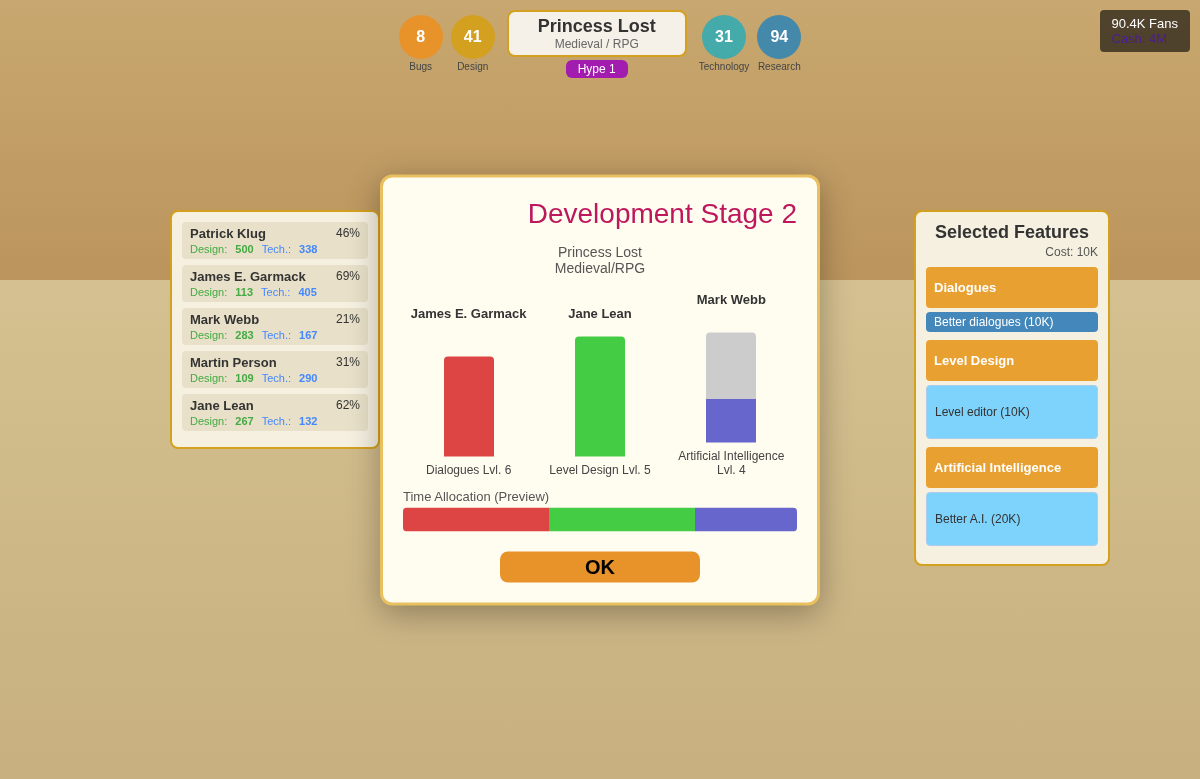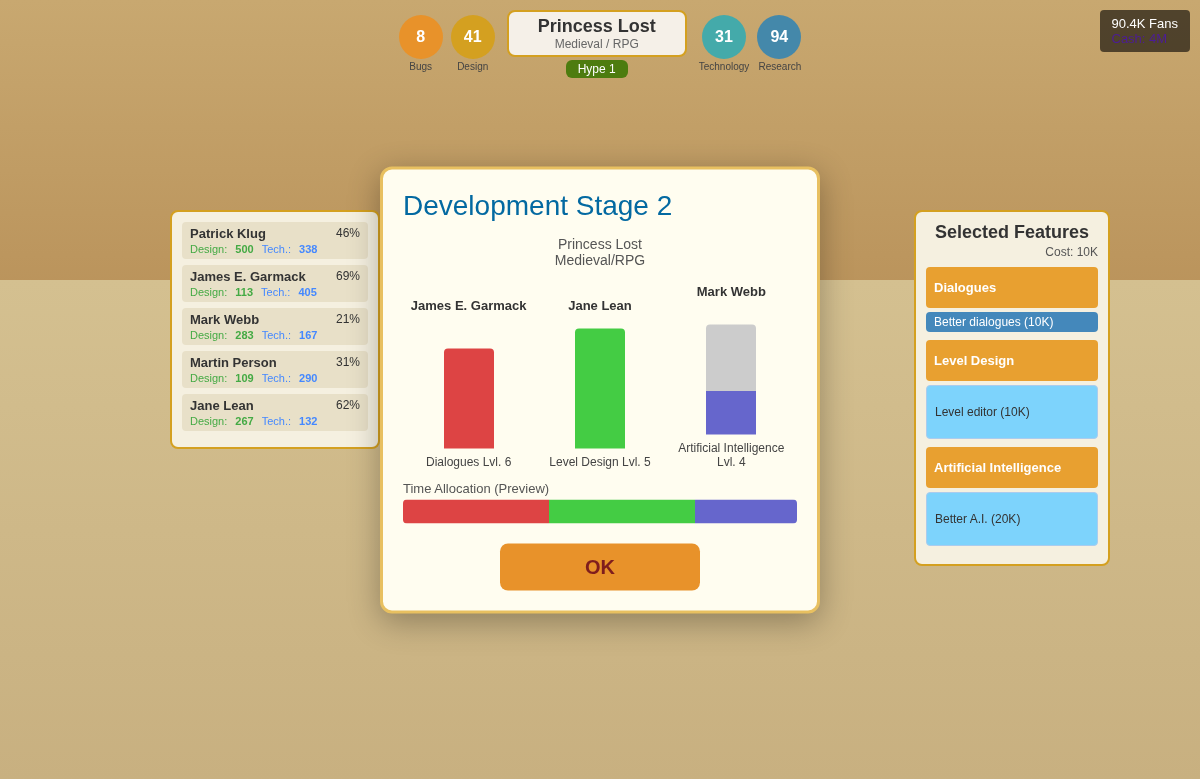--- a/index.html
+++ b/index.html
@@ -57,21 +57,21 @@
       font-weight: bold;
       color: #333;
     }
 
     .hud-center-sub {
       font-size: 12px;
       color: #666;
     }
 
     .hype-badge {
-      background: #4d7c0f;
+      background: #a21caf;
       color: white;
       border-radius: 6px;
       padding: 2px 12px;
       font-size: 12px;
       margin-top: 2px;
     }
 
     
     .top-right-stats {
       position: absolute;
@@ -209,23 +209,23 @@
       width: 440px;
       background: #fffdf0;
       border: 3px solid #e8c060;
       border-radius: 12px;
       padding: 20px;
       z-index: 200;
       box-shadow: 0 8px 32px rgba(0,0,0,0.3);
     }
 
     .dev-dialog-title {
-      text-align: left;
+      text-align: right;
       font-size: 28px;
-      color: #0369a1;
+      color: #be185d;
       margin-bottom: 14px;
     }
 
     .dev-dialog-subtitle {
       text-align: center;
       font-size: 14px;
       color: #555;
       margin-bottom: 16px;
     }
 
@@ -293,24 +293,24 @@
 
     .time-alloc-red { background: #dd4444; flex: 1; }
     .time-alloc-green { background: #44cc44; flex: 1; }
     .time-alloc-blue { background: #6666cc; flex: 0.7; }
 
     .ok-btn {
       display: block;
       width: 200px;
       margin: 20px auto 0;
       background: #e8922a;
-      color: #7f1d1d;
+      color: #000000;
       border: none;
       border-radius: 8px;
-      padding: 12px;
+      padding: 4px;
       font-size: 20px;
       font-weight: bold;
       cursor: pointer;
       text-align: center;
     }
 
     
     .office-wall {
       position: absolute;
       top: 0;
@@ -362,21 +362,21 @@
     </div>
   </div>
 
   <div style="display:flex; flex-direction:column; align-items:center;">
     <div class="hud-badge teal">
       <span>31</span>
     </div>
     <span style="font-size:10px; color:#444; margin-top:2px;">Technology</span>
   </div>
 
-  <div style="display:flex; flex-direction:column; align-items:flex-end; margin-left:8px;">
+  <div style="display:flex; flex-direction:column; align-items:center; margin-left:8px;">
     <div class="hud-badge" style="background:#4488aa;">
       <span>94</span>
     </div>
     <span style="font-size:10px; color:#444; margin-top:2px;">Research</span>
   </div>
 </div>
 
 <div class="top-right-stats">
   <div class="top-right-fans">90.4K Fans</div>
   <div class="top-right-cash">Cash: 4M</div>

